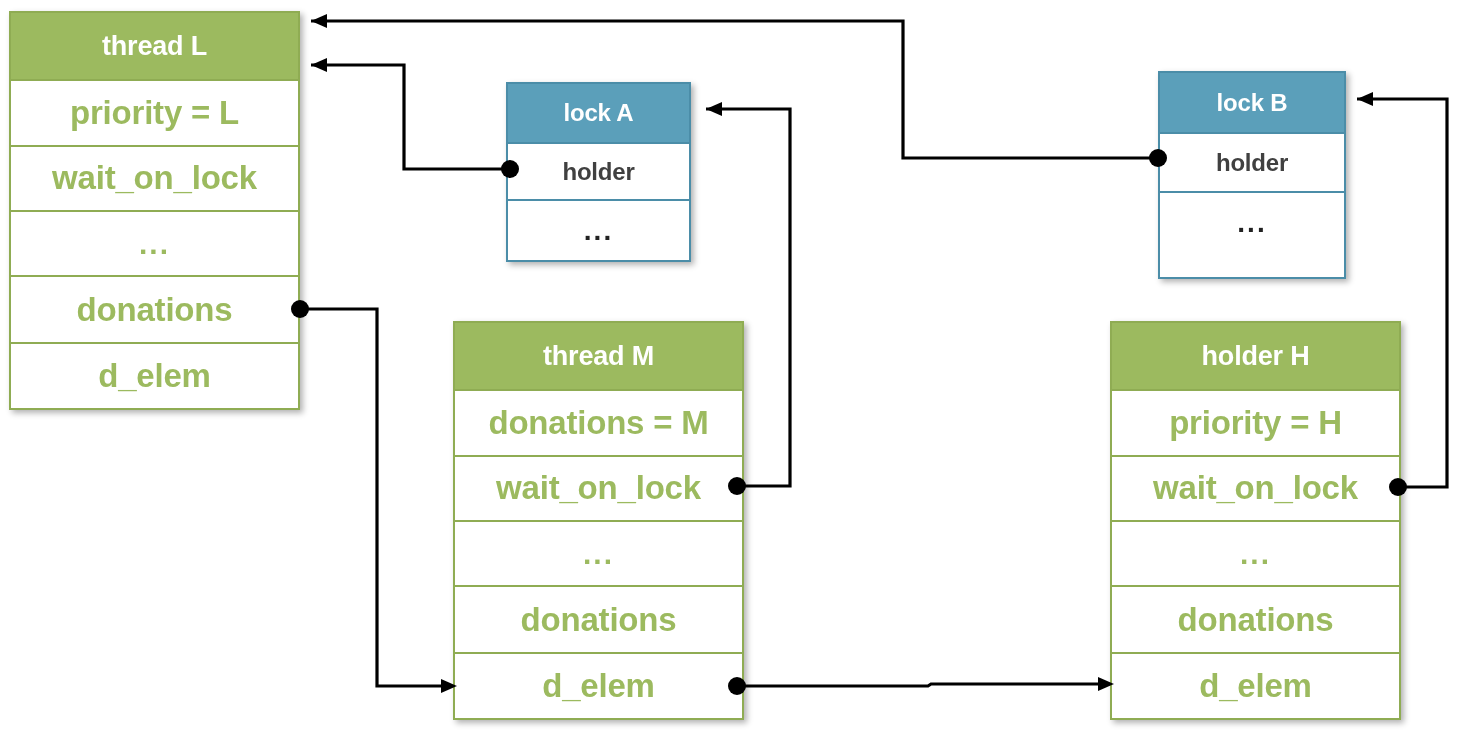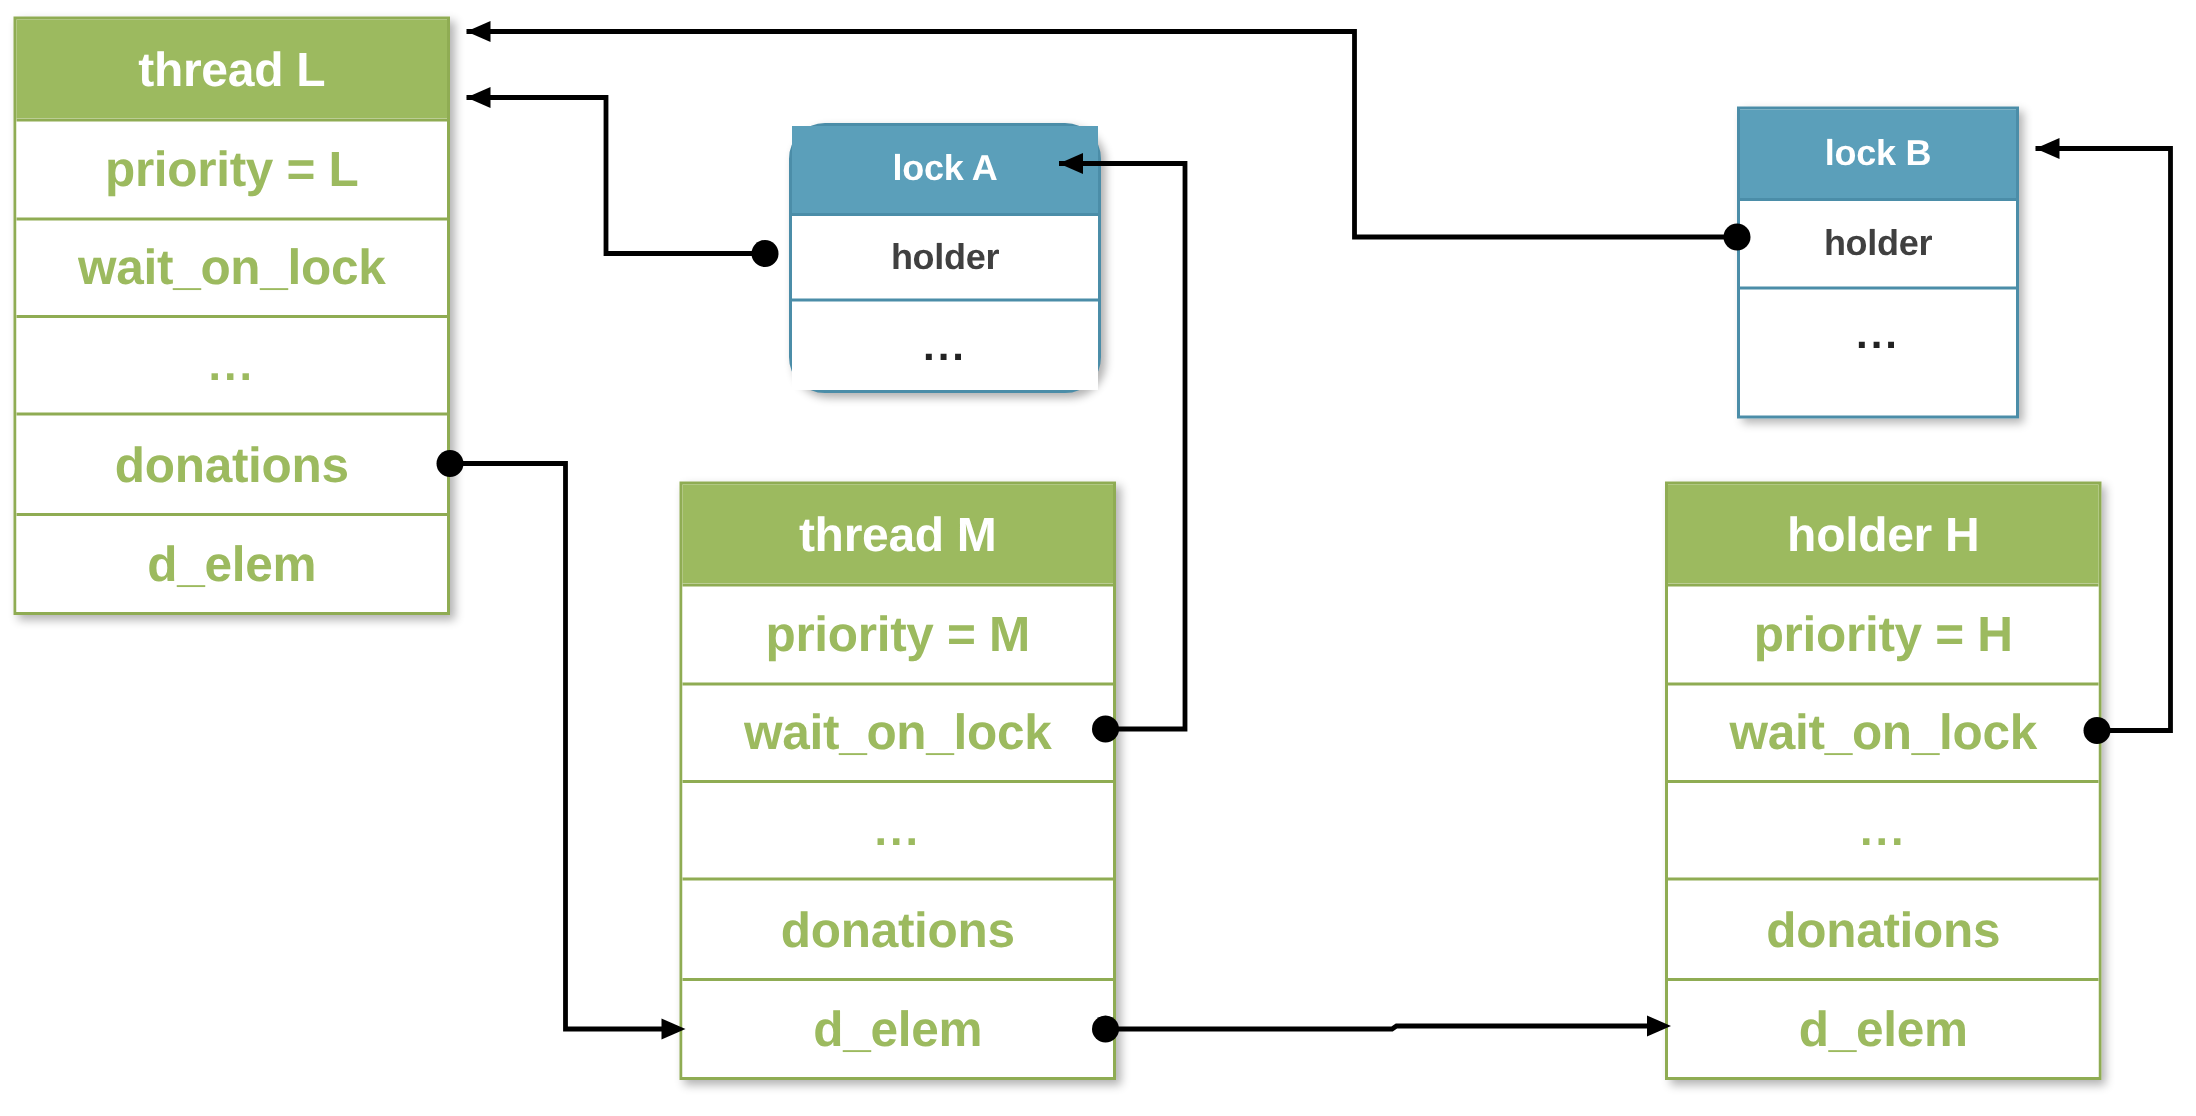--- a/index.html
+++ b/index.html
@@ -42,21 +42,21 @@
     text-align: center;
     white-space: nowrap;
     font-weight: bold;
     letter-spacing: -0.2px;
   }
 
   
   .thread .row.header {
     background: #9CBA5F;
     color: #ffffff;
-    font-size: 32px;
+    font-size: 27px;
   }
   .thread .row.field {
     background: #ffffff;
     color: #9CBA5F;
     font-size: 33px;
     border-top: 2px solid #8FAC53;
   }
   .thread .row.ellipsis {
     font-size: 30px;
     letter-spacing: 2px;
@@ -110,35 +110,35 @@
 
   <div class="node thread" style="left:9px; top:11px; width:291px; height:399px;">
     <div class="row header" style="height:67px;">thread L</div>
     <div class="row field" style="height:66px;">priority = L</div>
     <div class="row field" style="height:66px;">wait_on_lock</div>
     <div class="row field ellipsis" style="height:66px;">...</div>
     <div class="row field" style="height:67px;">donations</div>
     <div class="row field" style="height:67px;">d_elem</div>
   </div>
 
-  <div class="node lock" style="left:526px; top:82px; width:208px; height:180px;border-radius:24px;">
+  <div class="node lock" style="left:506px; top:82px; width:185px; height:180px;">
     <div class="row header" style="height:59px;">lock A</div>
     <div class="row field" style="height:59px;">holder</div>
     <div class="row field ellipsis" style="height:62px;">...</div>
   </div>
 
   <div class="node lock" style="left:1158px; top:71px; width:188px; height:208px;">
     <div class="row header" style="height:59px;">lock B</div>
     <div class="row field" style="height:59px;">holder</div>
     <div class="row field ellipsis" style="height:62px;">...</div>
   </div>
 
   <div class="node thread" style="left:453px; top:321px; width:291px; height:399px;">
     <div class="row header" style="height:67px;">thread M</div>
-    <div class="row field" style="height:66px;">priority = M</div>
+    <div class="row field" style="height:66px;">donations = M</div>
     <div class="row field" style="height:66px;">wait_on_lock</div>
     <div class="row field ellipsis" style="height:66px;">...</div>
     <div class="row field" style="height:67px;">donations</div>
     <div class="row field" style="height:67px;">d_elem</div>
   </div>
 
   <div class="node thread" style="left:1110px; top:321px; width:291px; height:399px;">
     <div class="row header" style="height:67px;">holder H</div>
     <div class="row field" style="height:66px;">priority = H</div>
     <div class="row field" style="height:66px;">wait_on_lock</div>

